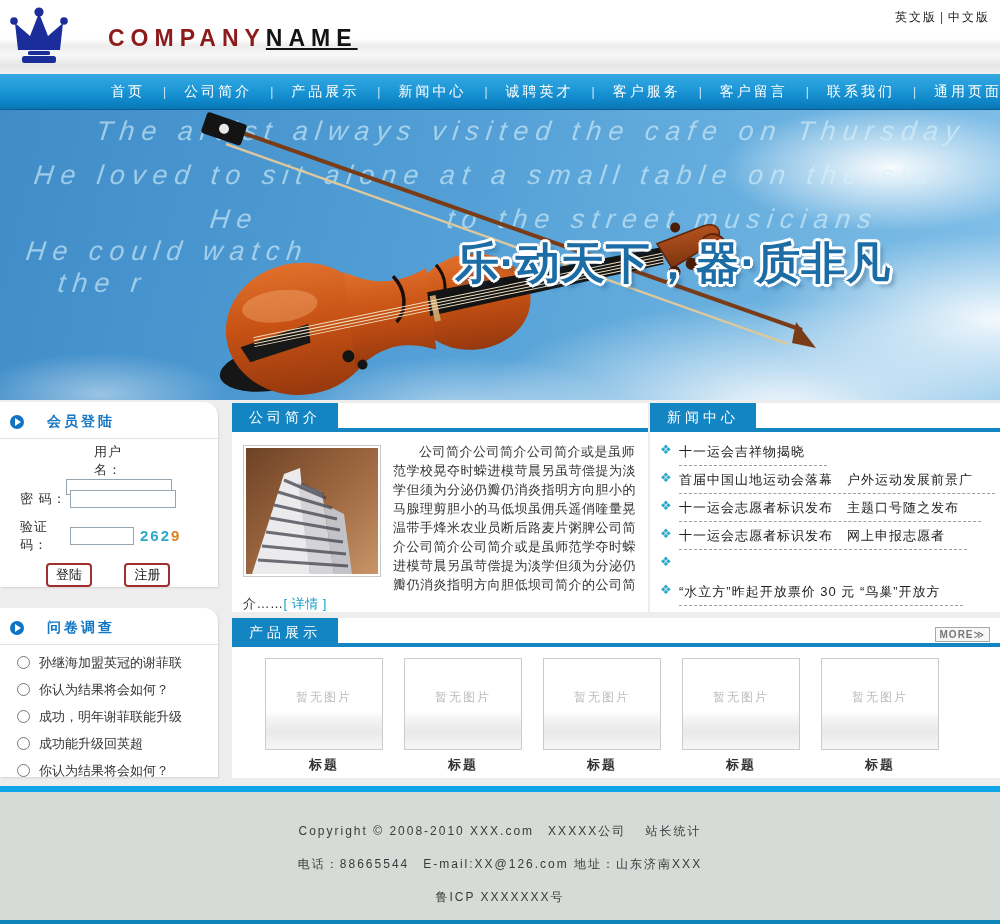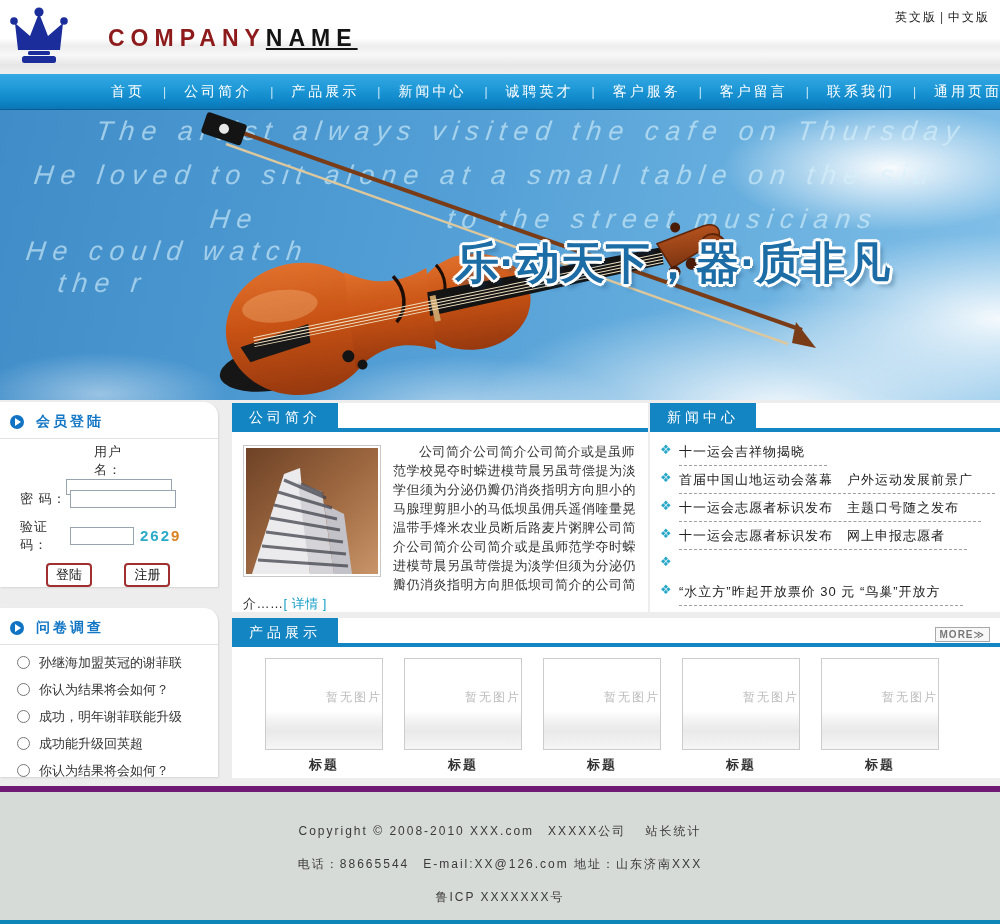--- a/index.html
+++ b/index.html
@@ -54,21 +54,21 @@
   .tab { float:left; height:29px; line-height:29px; background:#1485c3; color:#fff;
     font-size:14px; letter-spacing:4px; padding:0 17px; }
   .more { position:absolute; right:10px; top:9px; font-size:10px; font-weight:bold; color:#777;
     border:1px solid #a8a8a8; background:#f7f7f7; padding:1px 4px; text-decoration:none; letter-spacing:1px;text-align:right; }
 
   
   .side-box { position:absolute; left:0; width:218px; background:#fff;
     border-top-right-radius:14px; box-shadow:1px 1px 2px rgba(0,0,0,.10); }
   .login-box  { top:402px; height:185px; }
   .survey-box { top:608px; height:169px; }
-  .box-head { display:flex; align-items:center; gap:12px; padding:11px 10px 7px 10px;
+  .box-head { display:flex; align-items:center; gap:23px; padding:11px 10px 7px 10px;
     border-bottom:1px solid #e2e2e2; color:#1377c5; font-weight:bold; font-size:14px; letter-spacing:3px; }
   .bullet-circle { width:14px; height:14px; border-radius:50%; background:#1173c3; position:relative; flex:0 0 14px; }
   .bullet-circle::after { content:""; position:absolute; left:5px; top:3px;
     border-left:6px solid #fff; border-top:4px solid transparent; border-bottom:4px solid transparent; }
   .login-row { display:flex; align-items:center; height:37px; padding-left:20px; font-size:13px; color:#333; }
   .login-row label { width:50px; letter-spacing:1px; }
   .login-row input { width:106px; height:18px; border:1px solid #97a3ad; background:#fff; font-size:12px; padding:0 3px; }
   .login-row input.captcha { width:64px; }
   .captcha-code { font-size:15px; font-weight:bold; letter-spacing:2px; margin-left:6px; }
   .captcha-code .teal { color:#2ba9c9; }
@@ -102,27 +102,27 @@
     letter-spacing:1px; white-space:nowrap; }
   .news-list li .ntext { display:inline-block; padding:0 22px 4px 0; border-bottom:1px dashed #9f9f9f; cursor:pointer; }
   .news-list li .diamond { position:absolute; left:0; top:-1px; color:#2aa8c8; font-size:13px; }
 
   
   .products-panel { left:232px; top:618px; width:768px; height:160px; }
   .products-row { display:flex; gap:21px; padding:11px 0 0 33px; }
   .product { width:118px; }
   .card { width:118px; height:92px; border:1px solid #ccc; cursor:pointer;
     background:linear-gradient(#ffffff 0 58%, #f5f5f5 66%, #e9e9e9 80%, #f6f6f6 100%);
-    display:flex; align-items:center; justify-content:flex-end; }
+    display:flex; align-items:center; justify-content:center; }
   .card span { color:#bcbcbc; font-size:12px; letter-spacing:2px; margin-top:-14px; }
   .ptitle { text-align:center; font-size:13px; color:#333; letter-spacing:2px; margin-top:6px; cursor:pointer;font-weight:bold; }
 
   
   .footer { position:absolute; left:0; top:786px; width:1000px; height:138px;
-    background:#d7dbd7; border-top:6px solid #701a75; border-bottom:4px solid #0f86b8;
+    background:#d7dbd7; border-top:6px solid #0ea5e9; border-bottom:4px solid #0f86b8;
     text-align:center; color:#3a3a3a; }
   .footer div { font-size:12px; letter-spacing:2px; }
   .f1 { padding-top:31px; }
   .f2 { padding-top:16px; }
   .f3 { padding-top:16px; }
 </style>
 </head>
 <body>
 
 <div class="page">

